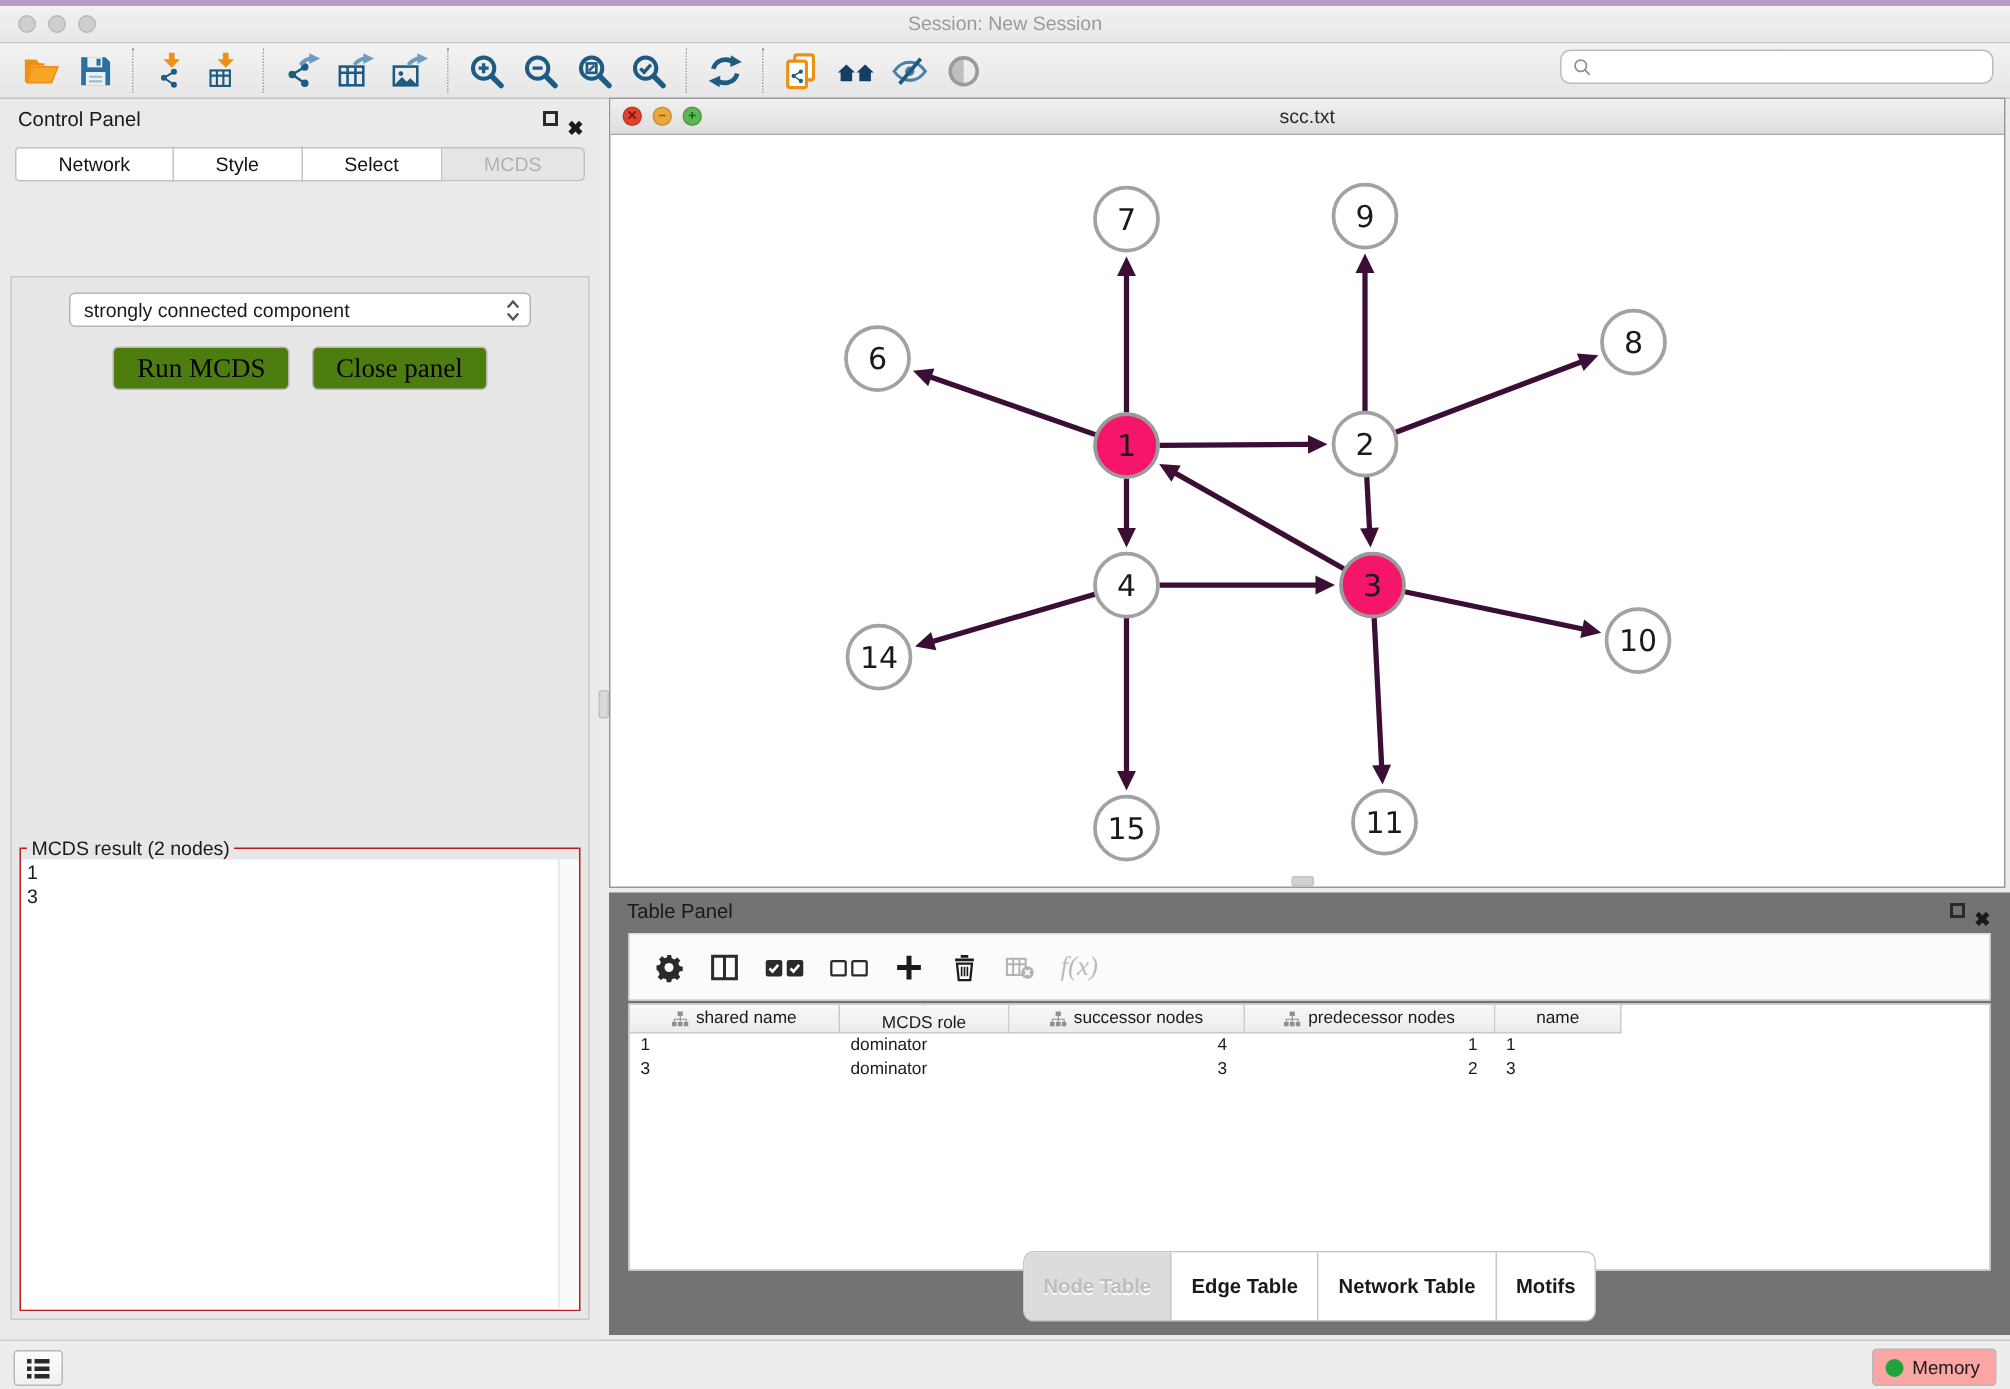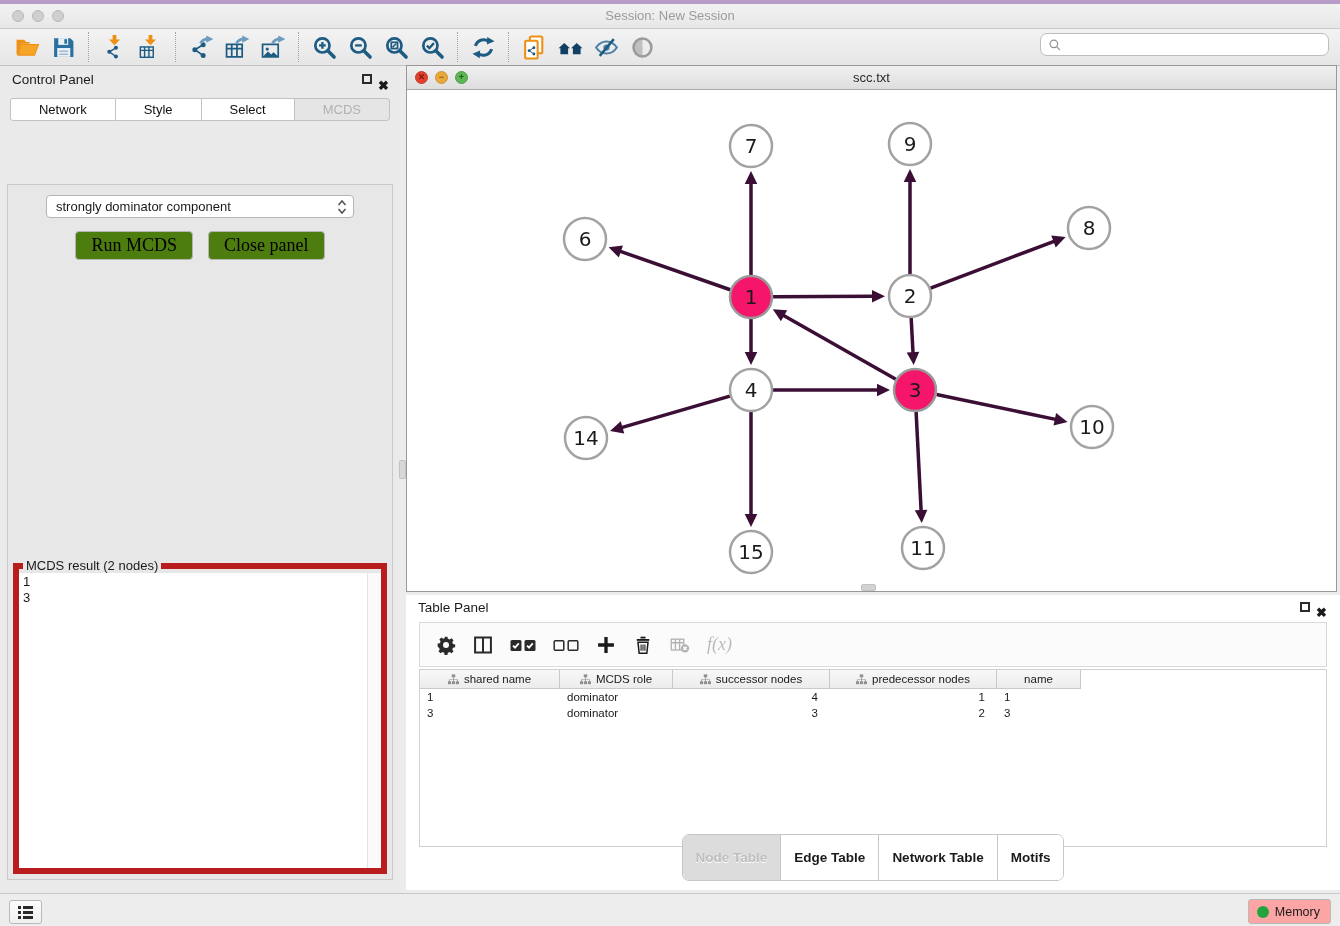--- a/index.html
+++ b/index.html
@@ -39,21 +39,21 @@
   .cp-tab.selected{background:#E5E5E5;color:#B2B2B2;border-radius:0 4px 4px 0;}
   .cp-body{position:absolute;left:7px;right:7px;top:118px;bottom:13px;background:#E7E7E7;border:1px solid #C9C9C9;}
   .opt-label{text-align:center;margin-top:17px;font-size:13.5px;}
   .criterion-select{margin:10px auto 0;width:308px;height:23px;background:#fff;border:1px solid #B5B5B5;
                     border-radius:4px;position:relative;font-size:13px;line-height:22px;padding-left:9px;
                     box-sizing:border-box;}
   .criterion-select svg{position:absolute;right:5px;top:3px;width:12px;height:16px;}
   .btn-row{display:flex;justify-content:center;gap:15px;margin-top:13px;}
   .cp-btn{font-size:18px;padding:3px 15px;background:#4d7c0f;border:1px solid #B5B5B5;border-radius:4px;
           font-family:Liberation Serif, serif;}
-  .result-fieldset{position:absolute;left:5px;right:5px;top:373px;bottom:5px;border:6px solid #b91c1c;
+  .result-fieldset{position:absolute;left:5px;right:5px;top:373px;bottom:5px;border:1px solid #b91c1c;
                    margin:0;padding:0;}
   .result-fieldset legend{font-size:13px;margin-left:4px;padding:0 3px;}
   .result-box{position:absolute;left:0;right:0;top:0;bottom:0;background:#fff;overflow:hidden;}
   .result-scroll{position:absolute;right:0;top:0;bottom:0;width:13px;background:#FAFAFA;border-left:1px solid #E3E3E3;}
   .result-text{margin:1px 0 0 4px;font-size:13px;line-height:16px;white-space:pre;}
   
   .net-window{position:absolute;left:406px;top:65px;width:931px;height:527px;background:#fff;
               border:1px solid #97979C;box-sizing:border-box;}
   .net-titlebar{height:23px;background:linear-gradient(#F0F0F0,#DEDEDE);border-bottom:1px solid #ABABAB;
                 text-align:center;font-size:13px;line-height:23px;color:#2A2A2A;position:relative;}
@@ -63,21 +63,21 @@
   .ntl.close{background:#E4402E;border:1px solid #C2392A;color:#7E1A10;}
   .ntl.min{background:#E9A83C;border:1px solid #CE9334;color:#8A5E13;}
   .ntl.zoom{background:#5DB554;border:1px solid #4E9E47;color:#1F5E1C;}
   .graph-area{position:absolute;left:0;top:23px;width:929px;height:502px;}
   
   .v-thumb{position:absolute;left:399px;top:460px;width:7px;height:19px;background:#D8D8D8;
            border:1px solid #C2C2C2;border-radius:2px;box-sizing:border-box;}
   .h-thumb{position:absolute;left:861px;top:584px;width:15px;height:7px;background:#D2D2D2;
            border:1px solid #C2C2C2;border-radius:2px;box-sizing:border-box;}
   
-  .table-panel{position:absolute;left:406px;top:595px;width:934px;height:295px;background:#ffffff;}
+  .table-panel{position:absolute;left:406px;top:595px;width:934px;height:295px;background:#737373;}
   .tp-header{height:25px;line-height:25px;padding-left:12px;font-size:13.5px;position:relative;}
   .tp-toolbar{position:absolute;left:13px;right:13px;top:27px;height:45px;background:#FBFBFB;
               border:1px solid #DADADA;display:flex;align-items:center;gap:17px;padding-left:16px;box-sizing:border-box;}
   .ticon{display:flex;align-items:center;justify-content:center;}
   .ticon svg{height:20px;}
   .ticon.disabled{opacity:0.9;}
   .fx{font-family:"Liberation Serif",serif;font-style:italic;font-size:18px;color:#B5B5B5;}
   .tp-table{position:absolute;left:13px;right:13px;top:74px;bottom:43px;background:#fff;
             border:1px solid #CFCFCF;overflow:hidden;}
   .tbl-header{display:flex;height:19px;}
@@ -295,21 +295,21 @@
     <span class="close-icon" style="right:11px"></span>
   </div>
   <div class="cp-tabs" id="cp-tabs">
       <div class="cp-tab">Network</div>
       <div class="cp-tab">Style</div>
       <div class="cp-tab">Select</div>
       <div class="cp-tab selected">MCDS</div>
     </div>
   <div class="cp-body">
     <div class="criterion-select">
-      <span>strongly dominator component</span>
+      <span>strongly connected component</span>
       <svg viewBox="0 0 12 16">
         <path d="M2.5 6l3.5-4 3.5 4" fill="none" stroke="#555" stroke-width="1.6"></path>
         <path d="M2.5 10l3.5 4 3.5-4" fill="none" stroke="#555" stroke-width="1.6"></path>
       </svg>
     </div>
     <div class="btn-row">
       <button class="cp-btn">Run MCDS</button>
       <button class="cp-btn">Close panel</button>
     </div>
     <fieldset class="result-fieldset">
@@ -456,21 +456,21 @@
             <g fill="#8F8F8F">
               <rect x="4.1" y="0.4" width="3.8" height="3.2"></rect>
               <rect x="0" y="7.9" width="3.4" height="3.2"></rect>
               <rect x="4.3" y="7.9" width="3.4" height="3.2"></rect>
               <rect x="8.6" y="7.9" width="3.4" height="3.2"></rect>
               <path d="M5.6 3.6h0.8v2H5.6zM1.3 5.6h9.4v0.8H1.3zM1.3 5.6h0.8v2.3H1.3zM5.6 5.6h0.8v2.3H5.6zM9.9 5.6h0.8v2.3H9.9z"></path>
             </g>
           </svg>
           <span>shared name</span>
         </div>
-        <div class="tbl-h-cell" style="width: 113px;">
+        <div class="tbl-h-cell" style="width: 113px; flex-direction: column;">
           <svg viewBox="0 0 12 12">
             <g fill="#8F8F8F">
               <rect x="4.1" y="0.4" width="3.8" height="3.2"></rect>
               <rect x="0" y="7.9" width="3.4" height="3.2"></rect>
               <rect x="4.3" y="7.9" width="3.4" height="3.2"></rect>
               <rect x="8.6" y="7.9" width="3.4" height="3.2"></rect>
               <path d="M5.6 3.6h0.8v2H5.6zM1.3 5.6h9.4v0.8H1.3zM1.3 5.6h0.8v2.3H1.3zM5.6 5.6h0.8v2.3H5.6zM9.9 5.6h0.8v2.3H9.9z"></path>
             </g>
           </svg>
           <span>MCDS role</span>

